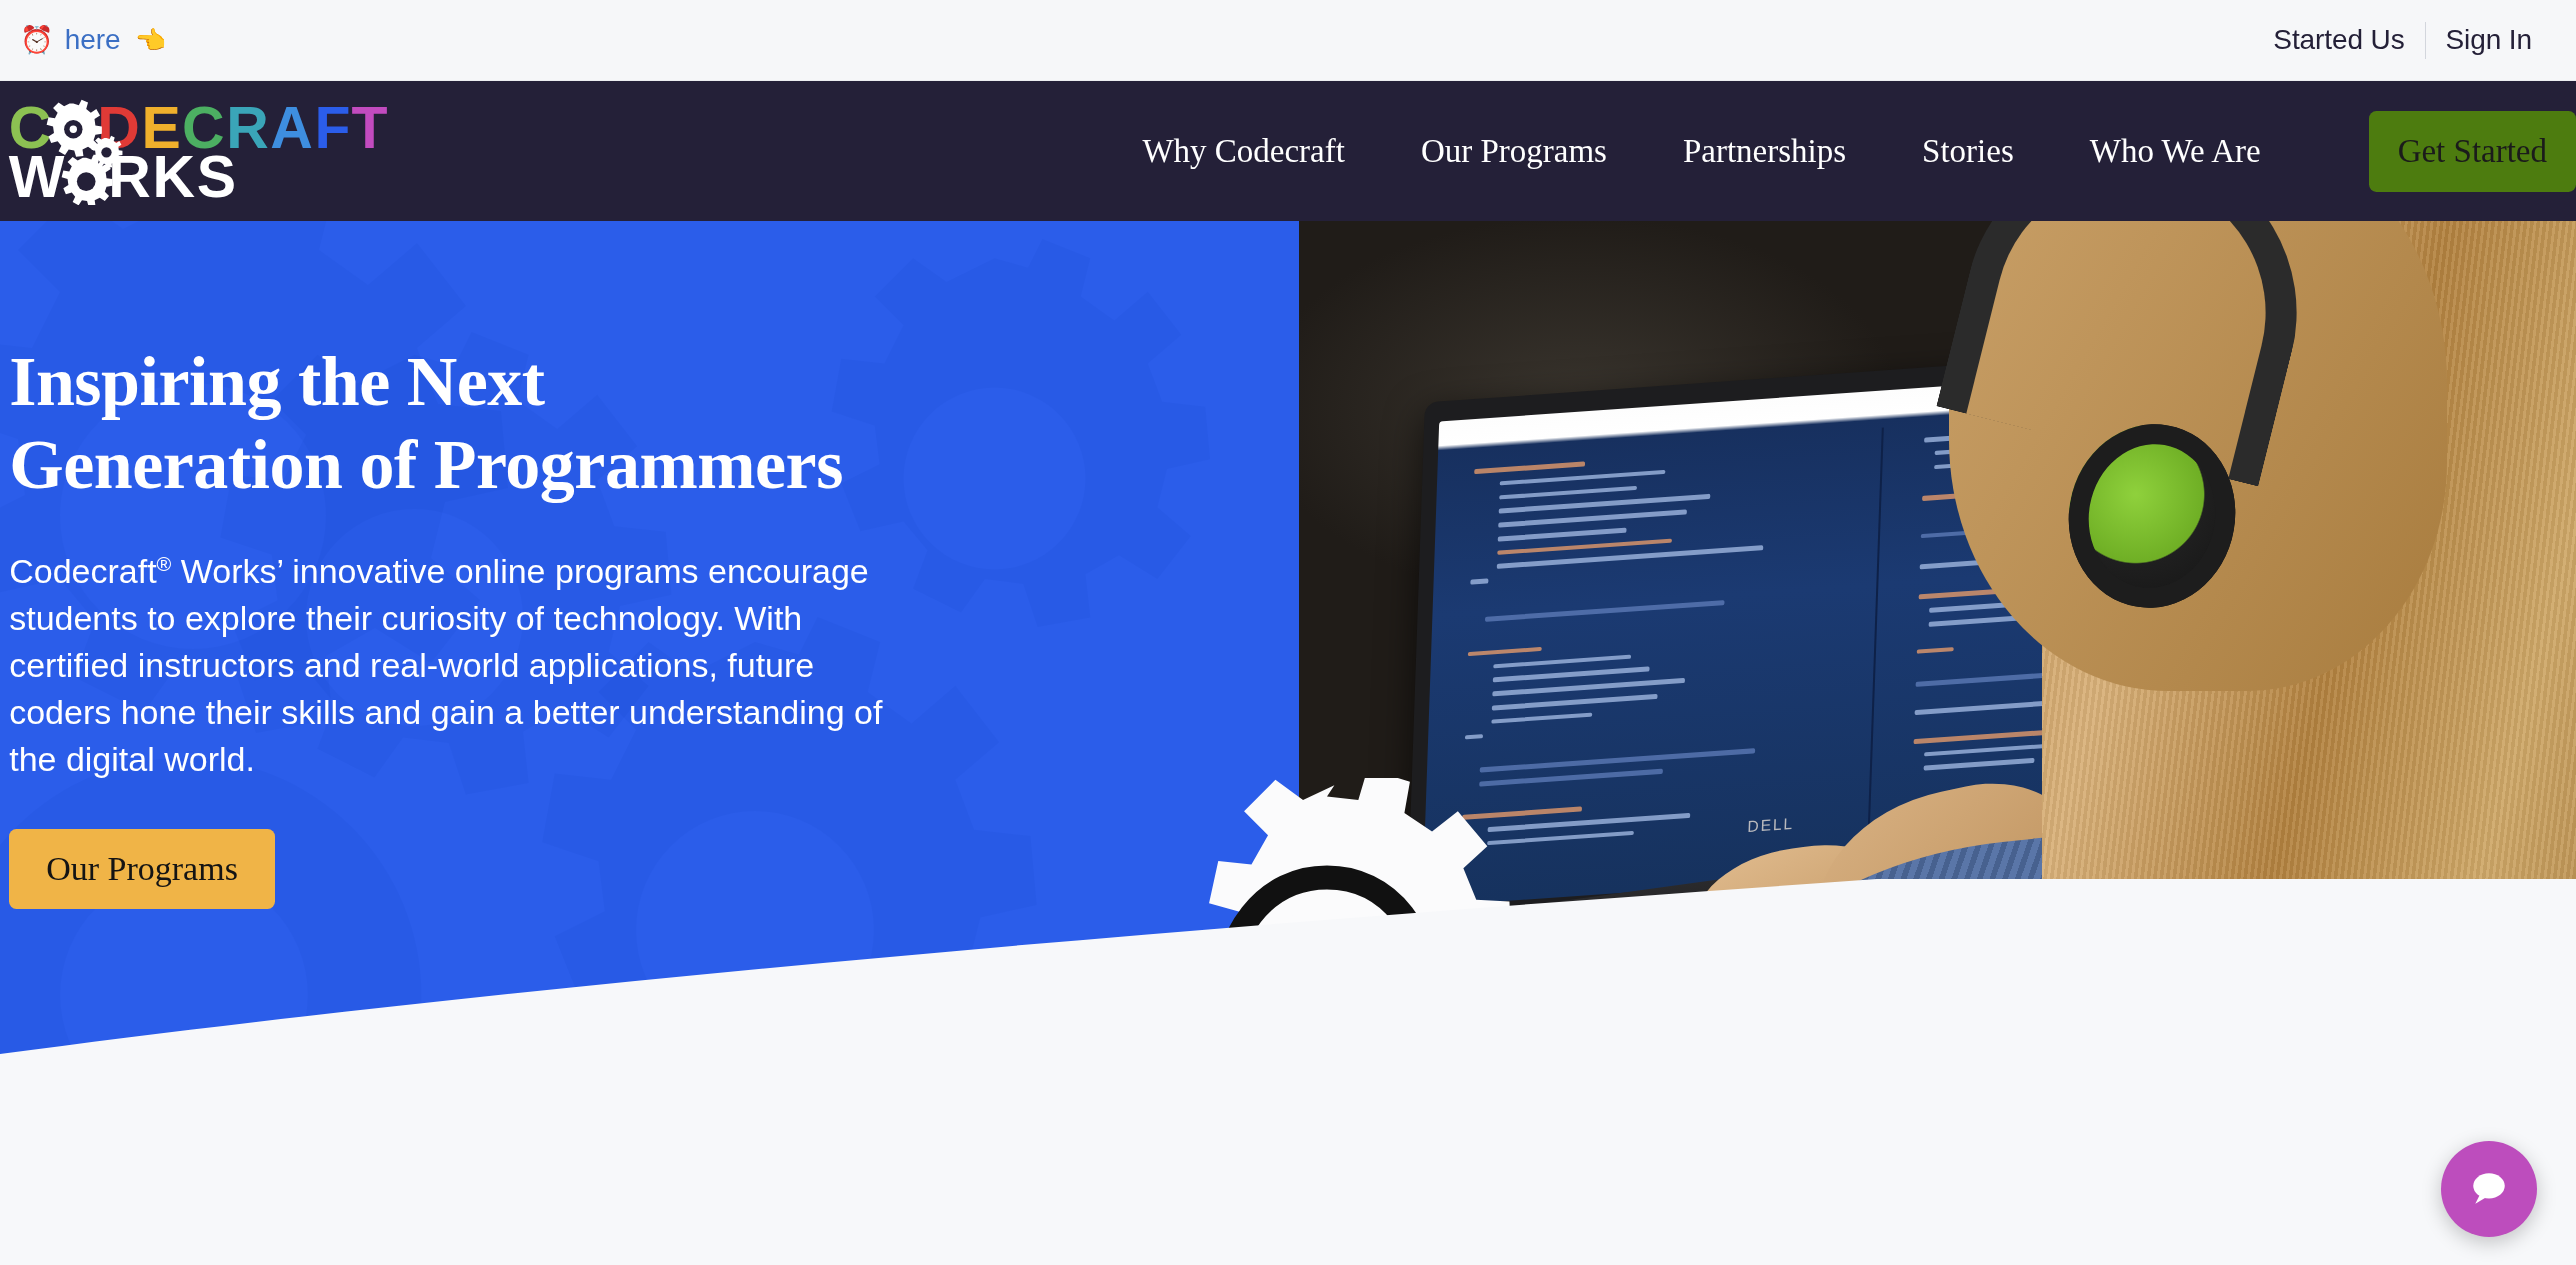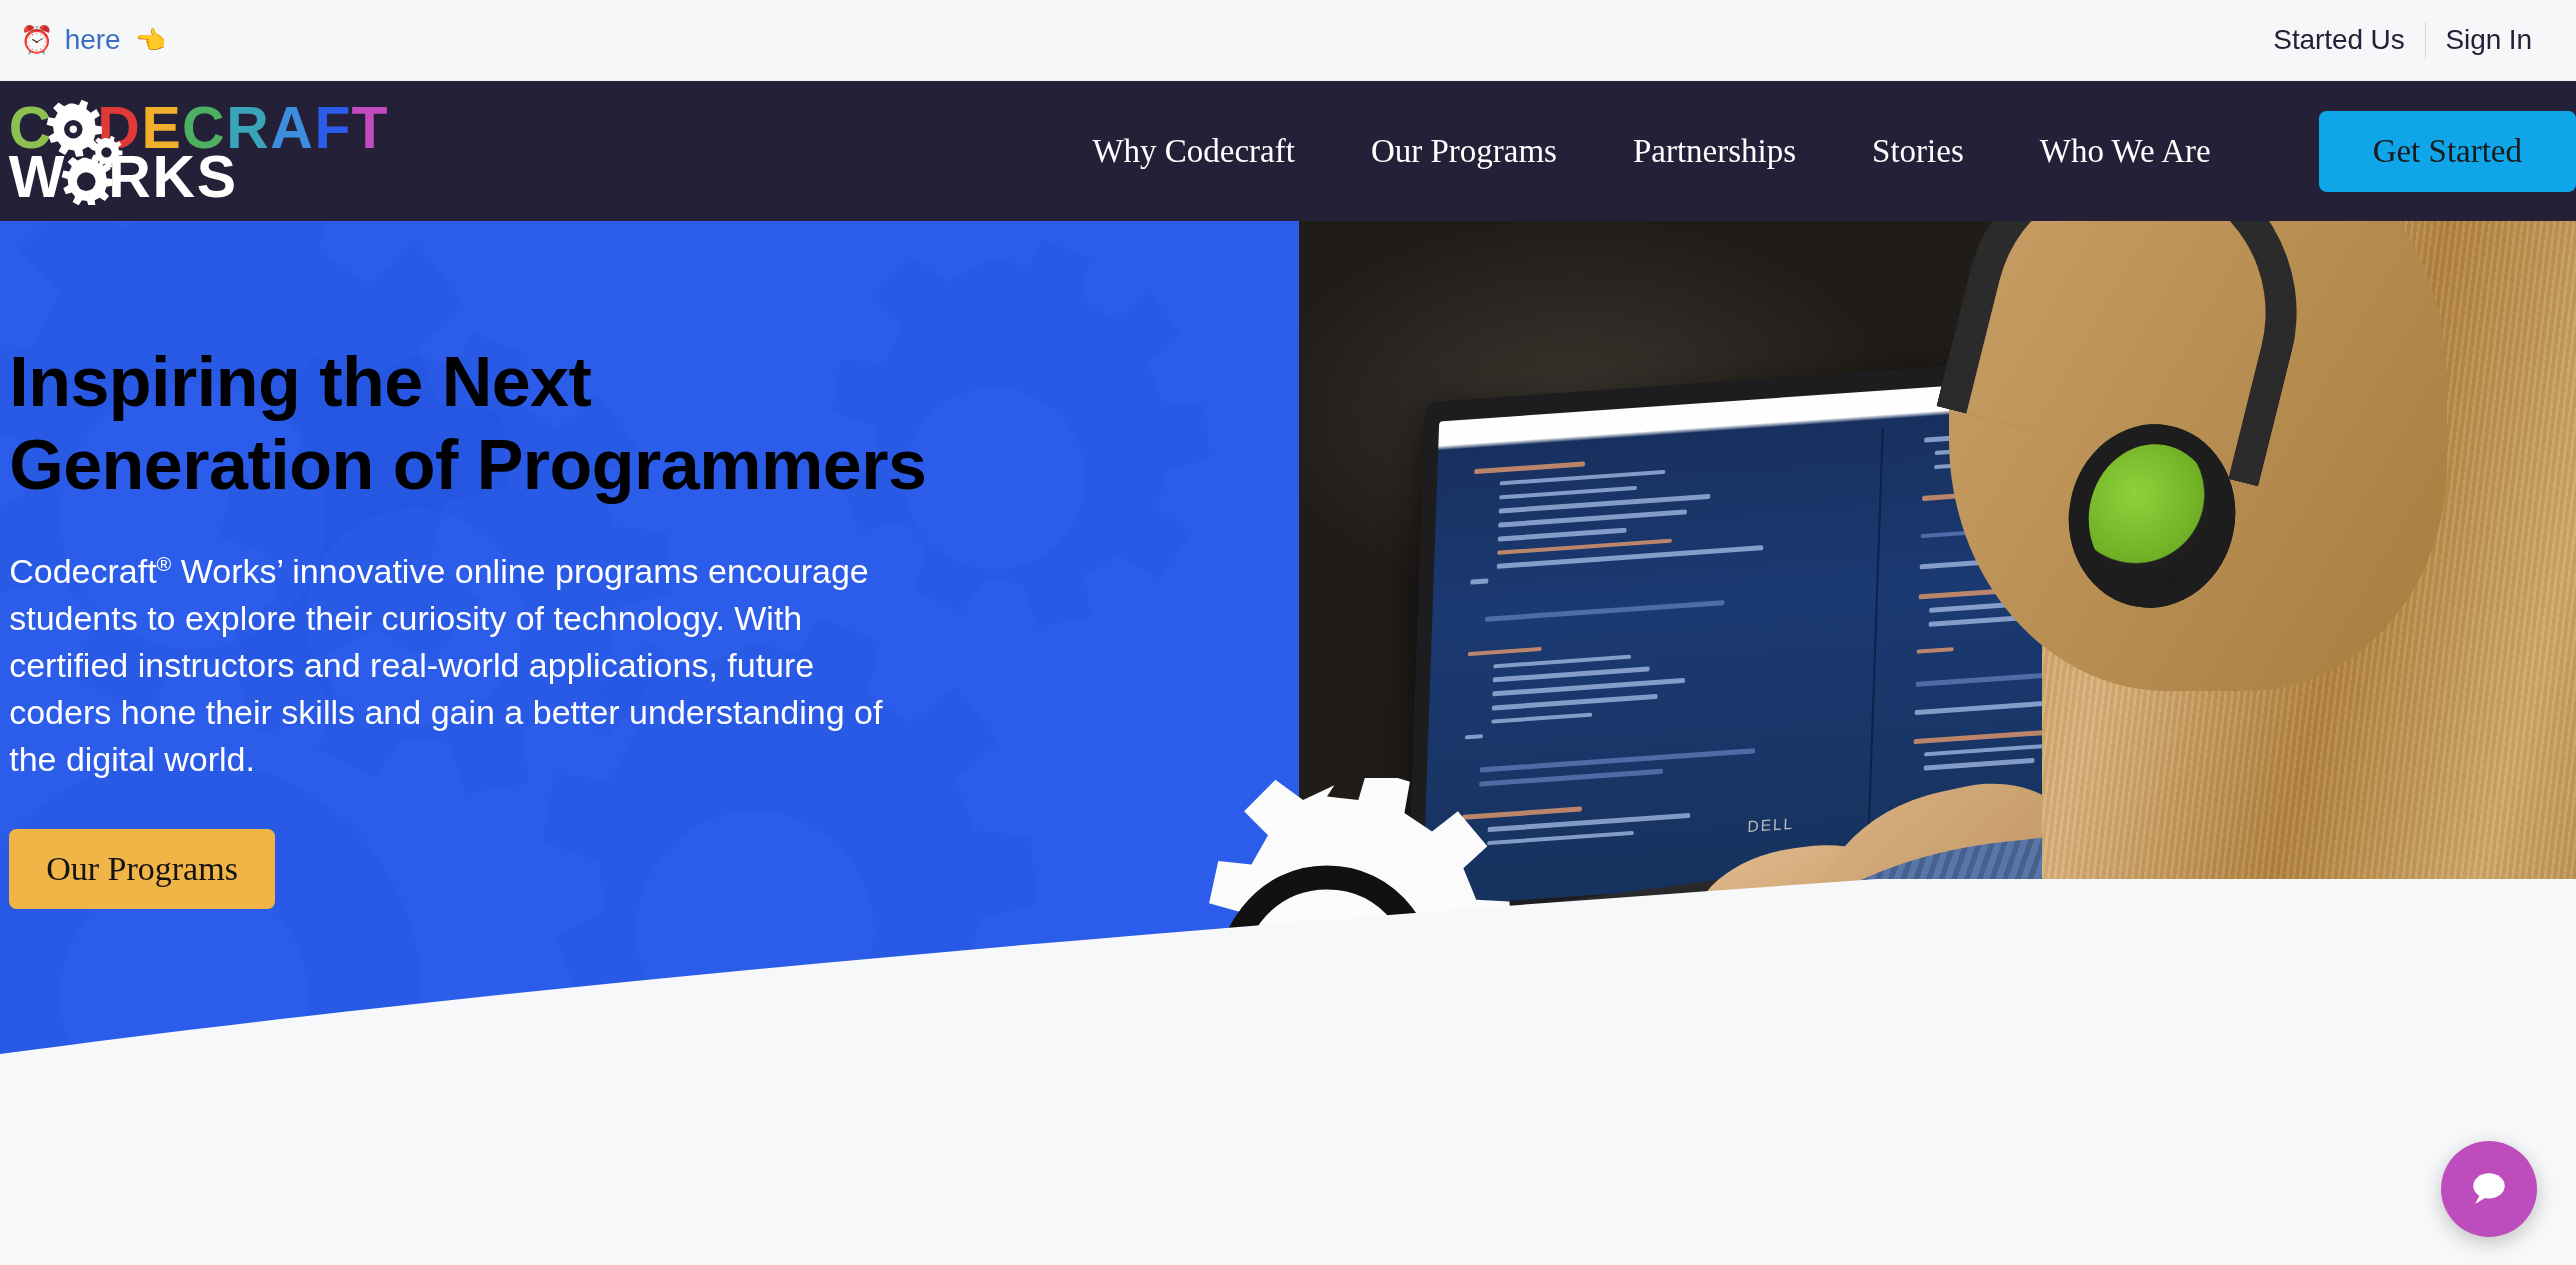--- a/index.html
+++ b/index.html
@@ -55,25 +55,25 @@
     margin-left: auto;
     display: flex; align-items: center; gap: 12px;
   }
   .nav-links a {
     color: #ffffff; text-decoration: none;
     font-family: "Liberation Serif", serif;
     font-size: 33px; padding: 0 32px; white-space: nowrap;
   }
   .get-started {
     margin-left: 64px; margin-right: 0px;
-    background: #0ea5e9; color: #1b1b1b;
+    background: #4d7c0f; color: #1b1b1b;
     font-family: "Liberation Serif", serif;
     font-size: 33px;
     border: none; border-radius: 7.4px;
-    padding: 22px 54px;
+    padding: 22px 29px;
     cursor: pointer; white-space: nowrap;
   }
 
   
   .hero { position: absolute; top: 221px; left: 0; width: 2576px; height: 1045px; overflow: hidden; background:#f7f8fa; }
 
   .hero-photo {
     position: absolute; top: 0; left: 1297px;
     width: 1279px; height: 1045px;
     overflow: hidden;
@@ -178,24 +178,24 @@
     width: 1299px; height: 1045px;
     background: #2b5dea;
     overflow: hidden;
   }
   .gear-wm { position: absolute; opacity: 0.085; }
   .gear-wm svg { display:block; }
 
   .hero-copy { position: absolute; top: 0; left: 0; width: 1299px; padding-left: 9.2px; }
   .hero-title {
     margin-top: 120px;
-    font-family: Liberation Sans, sans-serif;
+    font-family: Liberation Serif, serif;
     font-weight: 700;
     font-size: 70px; line-height: 1.18;
-    color: #000000; letter-spacing: -0.5px;
+    color: #ffffff; letter-spacing: -0.5px;
   }
   .hero-para {
     margin-top: 42px;
     width: 898px;
     font-family: "Liberation Sans", sans-serif;
     font-size: 34px; line-height: 1.38;
     color: #ffffff;
   }
   .hero-para sup { font-size: 20px; vertical-align: super; }
   .approach-btn {

